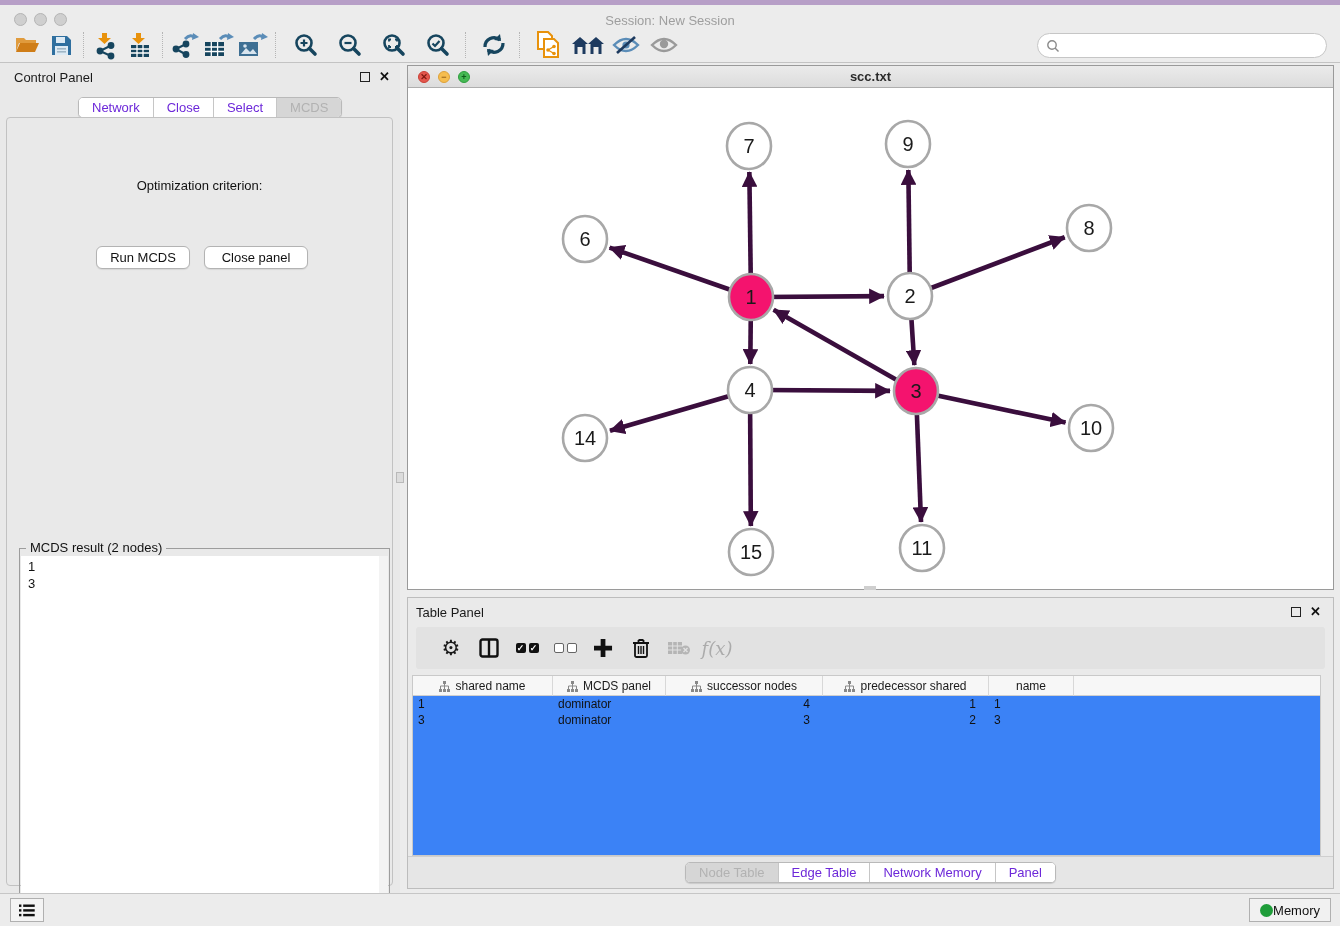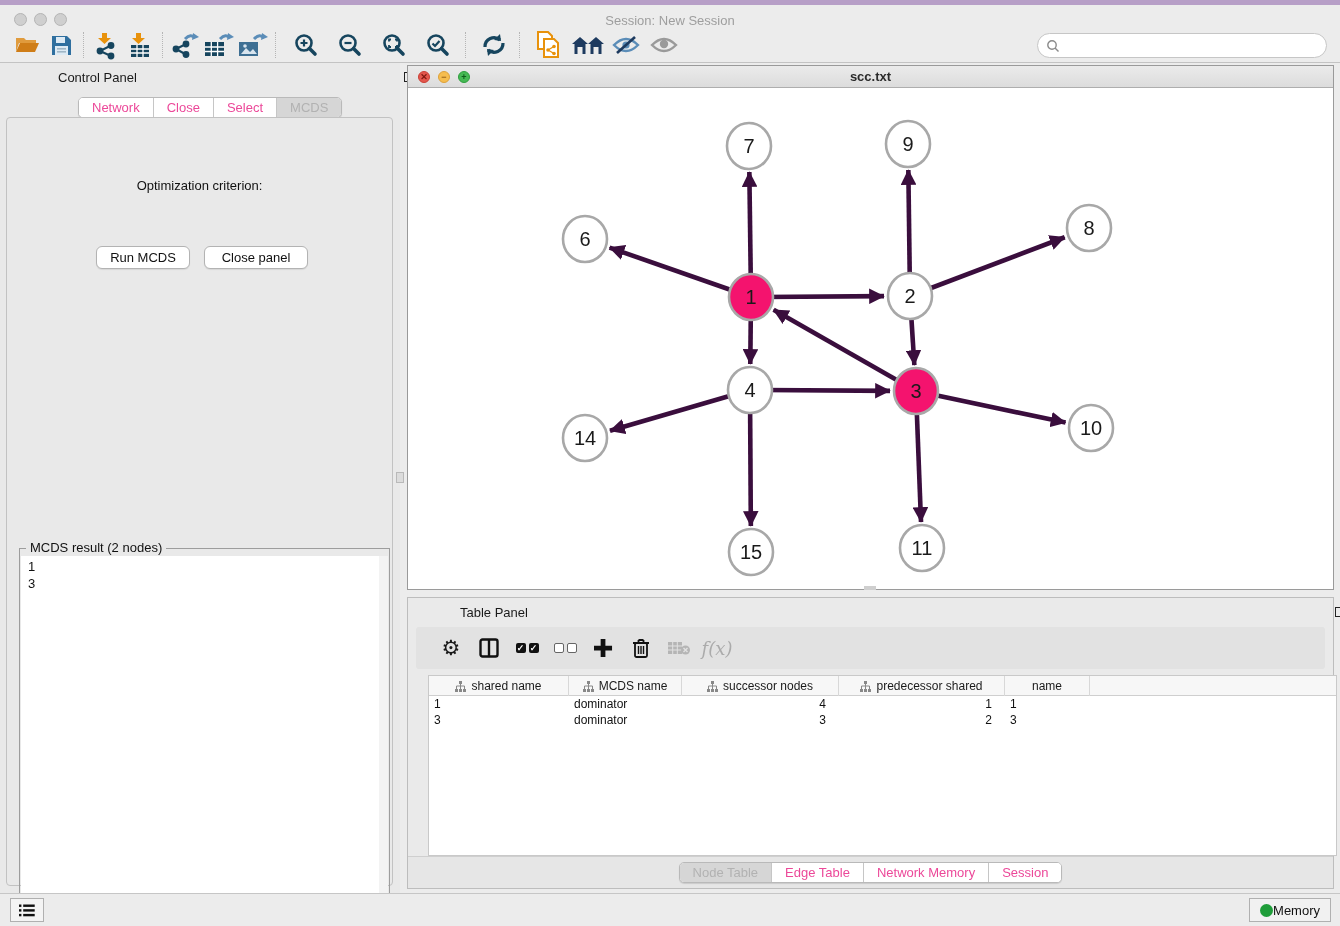--- a/index.html
+++ b/index.html
@@ -15,28 +15,28 @@
     font-size:13px;color:#9e9e9e;}
   .toolbar{position:absolute;left:0;top:28px;width:100%;height:35px;background:#ececec;
     border-bottom:1px solid #c3c3c3;display:flex;align-items:center;padding-left:10px;}
   .tb-icon{display:flex;align-items:center;justify-content:center;width:34px;height:30px;cursor:default;}
   .tb-sep{width:1px;height:26px;margin:0 5px;border-left:1px dotted #b5b5b5;}
   .searchbox{position:absolute;right:13px;top:33px;width:290px;height:25px;background:#fff;
     border:1px solid #c6c6c6;border-radius:13px;display:flex;align-items:center;padding-left:8px;}
 
   
   .cpanel{position:absolute;left:0;top:63px;width:400px;height:830px;background:#e9e9e9;}
-  .panel-head{position:absolute;left:0;top:7px;width:100%;height:20px;margin-left:44px;}
+  .panel-head{position:absolute;left:0;top:7px;width:100%;height:20px;}
   .panel-title{position:absolute;left:14px;top:0;font-size:13px;color:#1a1a1a;}
   .panel-btns{position:absolute;right:10px;top:2px;display:flex;gap:9px;align-items:center;}
   .float-box{width:10px;height:10px;border:1.5px solid #222;}
   .close-x{font-size:13px;font-weight:bold;color:#111;line-height:10px;}
   .seg-bar{position:absolute;display:flex;border:1px solid #b9b9b9;border-radius:5px;overflow:hidden;
     background:#fff;box-shadow:0 1px 1px rgba(0,0,0,.12);}
-  .seg{padding:2px 13px;font-size:13px;color:#ec4899;background:#fff;border-left:1px solid #c6c6c6;
+  .seg{padding:2px 13px;font-size:13px;color:#6d28d9;background:#fff;border-left:1px solid #c6c6c6;
     white-space:nowrap;text-align:center;line-height:15px;}
   .seg:first-child{border-left:none;}
   .seg.sel{background:#d6d6d6;color:#b2b2b2;}
   .cp-body{position:absolute;left:6px;top:54px;width:387px;height:769px;background:#e9e9e9;
     border:1px solid #c2c2c2;border-radius:4px;}
   .opt-label{position:absolute;left:0;top:60px;width:100%;text-align:center;font-size:13px;color:#111;}
   .dropdown{position:absolute;left:45px;top:95px;width:310px;height:24px;background:#fff;
     border:1px solid #b3b3b3;border-radius:5px;display:flex;align-items:center;
     padding-left:12px;font-size:13px;color:#111;box-shadow:0 1px 1px rgba(0,0,0,.08);}
   .dd-stepper{position:absolute;right:4px;top:2px;width:16px;height:18px;display:flex;flex-direction:column;
@@ -77,21 +77,21 @@
     border:1px solid #bdbdbd;}
   .tp-toolbar{position:absolute;left:8px;top:29px;width:909px;height:42px;background:#e2e2e2;
     border-radius:3px;display:flex;align-items:center;padding-left:16px;gap:0;}
   .tp-icon{display:flex;align-items:center;justify-content:center;width:38px;height:34px;}
   .tp-gear{font-size:21px;color:#1a1a1a;font-family:"DejaVu Sans",sans-serif;}
   .tp-fx{font-size:18px;color:#ababab;font-family:"DejaVu Serif",serif;font-style:italic;}
   .chkpair{display:flex;gap:3px;}
   .chk{width:10px;height:10px;border-radius:2px;}
   .chk.on{background:#111;color:#fff;font-size:9px;line-height:10px;text-align:center;font-weight:bold;}
   .chk.off{background:#fff;border:1.5px solid #666;}
-  .dtable{position:absolute;left:20px;top:77px;width:909px;height:181px;background:#ffffff;
+  .dtable{position:absolute;left:4px;top:77px;width:909px;height:181px;background:#3b82f6;
     border:1px solid #c9c9c9;overflow:hidden;}
   .thead{display:flex;height:20px;background:#f7f7f7;border-bottom:1px solid #cfcfcf;}
   .th{display:flex;align-items:center;justify-content:center;gap:5px;font-size:12px;color:#1a1a1a;
     border-right:1px solid #d8d8d8;height:20px;}
   .trow{display:flex;height:16px;font-size:12px;color:#111;}
   .td{padding:1px 8px 0 5px;white-space:nowrap;overflow:hidden;}
   .td.r{text-align:right;padding-right:13px;}
   .tp-tabs-wrap{position:absolute;left:0;bottom:5px;width:100%;display:flex;justify-content:center;}
   .tp-strip{position:absolute;left:0;bottom:0;width:100%;height:32px;background:#e6e6e6;
     border-top:1px solid #cfcfcf;}
@@ -448,21 +448,21 @@
             <span>shared name</span>
           </div>
           <div class="th" style="width: 113px;">
             <svg width="11" height="11" viewBox="0 0 11 11">
               <rect x="4" y="0" width="3" height="3" fill="#888"></rect>
               <path d="M5.5 3 v2 M1.5 8 v-3 h8 v3 M5.5 5 v3" stroke="#888" stroke-width="1" fill="none"></path>
               <rect x="0" y="8" width="3" height="3" fill="#888"></rect>
               <rect x="4" y="8" width="3" height="3" fill="#888"></rect>
               <rect x="8" y="8" width="3" height="3" fill="#888"></rect>
             </svg>
-            <span>MCDS name</span>
+            <span>MCDS panel</span>
           </div>
           <div class="th" style="width: 157px;">
             <svg width="11" height="11" viewBox="0 0 11 11">
               <rect x="4" y="0" width="3" height="3" fill="#888"></rect>
               <path d="M5.5 3 v2 M1.5 8 v-3 h8 v3 M5.5 5 v3" stroke="#888" stroke-width="1" fill="none"></path>
               <rect x="0" y="8" width="3" height="3" fill="#888"></rect>
               <rect x="4" y="8" width="3" height="3" fill="#888"></rect>
               <rect x="8" y="8" width="3" height="3" fill="#888"></rect>
             </svg>
             <span>successor nodes</span>
@@ -498,21 +498,21 @@
           </div>
         </div>
     </div>
 
     <div class="tp-strip">
       <div class="tp-tabs-wrap">
         <div class="seg-bar" id="table-tabs" style="position:relative">
             <span class="seg sel">Node Table</span>
             <span class="seg">Edge Table</span>
             <span class="seg">Network Memory</span>
-            <span class="seg">Session</span>
+            <span class="seg">Panel</span>
           </div>
       </div>
     </div>
   </div>
 
   <div class="statusbar">
     <div class="list-btn">
       <svg width="16" height="13" viewBox="0 0 16 13">
         <rect x="0" y="0.5" width="2.4" height="2.4" fill="#111"></rect>
           <rect x="4.2" y="0.5" width="11.5" height="2.4" fill="#111"></rect>

